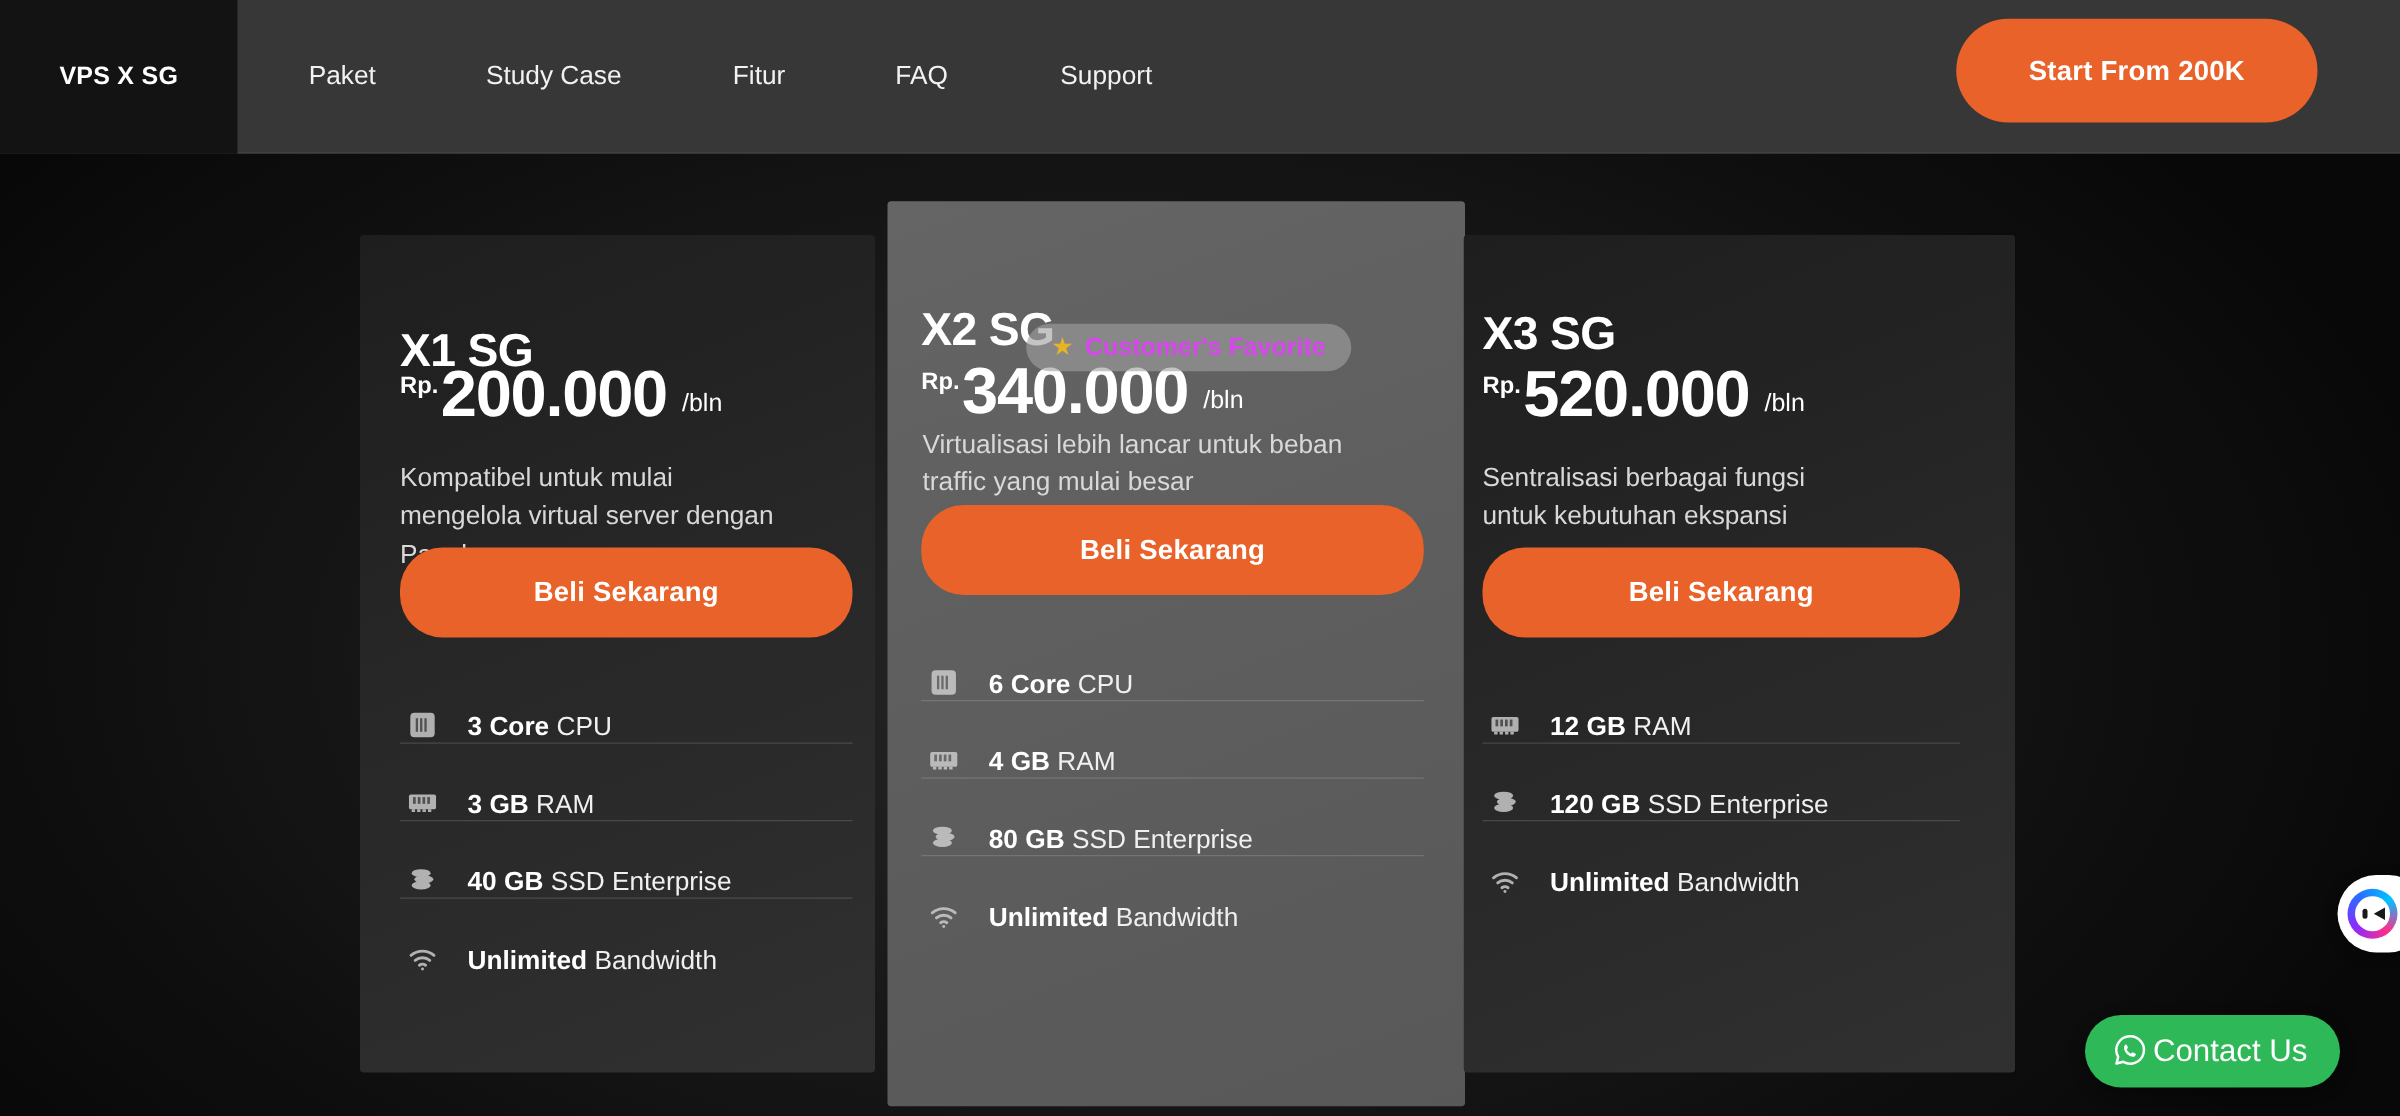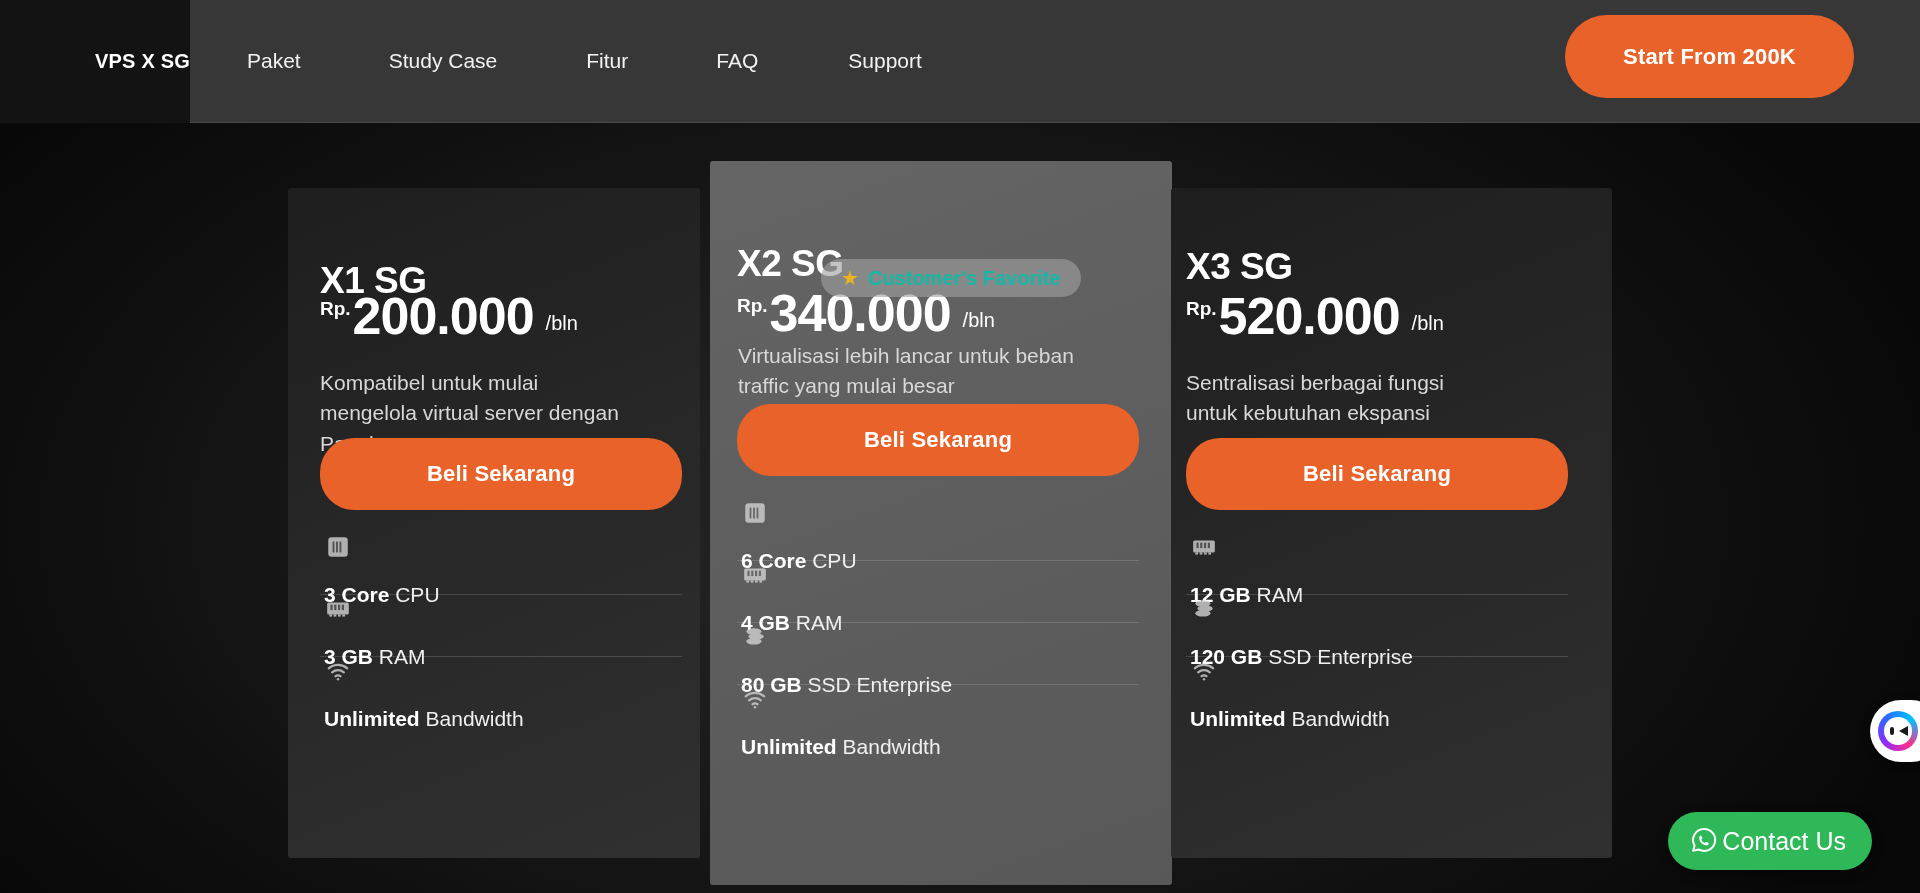--- a/index.html
+++ b/index.html
@@ -22,21 +22,21 @@
     display: flex;
     align-items: center;
     border-bottom: 1px solid #4a4a4a;
   }
   .nav-brand {
     width: 190px;
     height: 123px;
     background: #131313;
     display: flex;
     align-items: center;
-    justify-content: flex-end;
+    justify-content: center;
     flex: 0 0 auto;
   }
   .nav-brand span {
     color: #ffffff;
     font-size: 20px;
     font-weight: 700;
     letter-spacing: 0.2px;
   }
   .nav-links {
     display: flex;
@@ -193,26 +193,25 @@
   .features {
     position: absolute;
     list-style: none;
   }
   .card-1 .features { left: 32px; top: 345px; width: 362px; }
   .card-2 .features { left: 27px; top: 338px; width: 402px; }
   .card-3 .features { left: 15px; top: 345px; width: 382px; }
 
   .feature {
     display: flex;
-    align-items: flex-start;
+    align-items: flex-end;
     height: 62px;
     gap: 22px;
     border-bottom: 1px solid rgba(255,255,255,0.15);
     padding-left: 4px;
-    flex-direction: column;
   }
   .feature:last-child { border-bottom: none; }
 
   .feature-icon {
     width: 28px;
     height: 28px;
     flex: 0 0 auto;
     display: flex;
     align-items: center;
     justify-content: center;
@@ -236,21 +235,21 @@
     padding: 0 20px;
     border-radius: 20px;
     background: rgba(160,160,160,0.62);
     display: flex;
     align-items: center;
     gap: 9px;
     z-index: 5;
   }
   .fav-star { color: #e8b423; font-size: 20px; line-height: 1; }
   .fav-text {
-    color: #14b8a6;
+    color: #d946ef;
     font-size: 20px;
     font-weight: 700;
   }
 
   
   .chat-widget {
     position: absolute;
     right: -22px;
     top: 700px;
     width: 72px;
@@ -375,20 +374,30 @@
                 <rect x="4" y="17" width="2.5" height="2" fill="#cfcfcf"></rect>
                 <rect x="8" y="17" width="2.5" height="2" fill="#cfcfcf"></rect>
                 <rect x="12" y="17" width="2.5" height="2" fill="#cfcfcf"></rect>
                 <rect x="16" y="17" width="2.5" height="2" fill="#cfcfcf"></rect>
               </svg>
           </span>
           <span class="feature-text"><b>3 GB</b> <span>RAM</span></span>
         </li>
         <li class="feature">
           <span class="feature-icon">
+            <svg width="26" height="26" viewBox="0 0 24 24">
+                <ellipse cx="11" cy="7" rx="7" ry="3" fill="#cfcfcf"></ellipse>
+                <ellipse cx="13" cy="11.5" rx="7" ry="3" fill="#cfcfcf"></ellipse>
+                <ellipse cx="11" cy="16" rx="7" ry="3" fill="#cfcfcf"></ellipse>
+              </svg>
+          </span>
+          <span class="feature-text"><b>40 GB</b> <span>SSD Enterprise</span></span>
+        </li>
+        <li class="feature">
+          <span class="feature-icon">
             <svg width="26" height="26" viewBox="0 0 24 24" fill="none" stroke="#cfcfcf" stroke-width="2.1" stroke-linecap="round">
                 <path d="M3.5 9.5a13 13 0 0 1 17 0"></path>
                 <path d="M6.6 13.2a8.4 8.4 0 0 1 10.8 0"></path>
                 <path d="M9.7 16.8a3.9 3.9 0 0 1 4.6 0"></path>
                 <circle cx="12" cy="19.6" r="1.1" fill="#cfcfcf" stroke="none"></circle>
               </svg>
           </span>
           <span class="feature-text"><b>Unlimited</b> <span>Bandwidth</span></span>
         </li>
       </ul>

